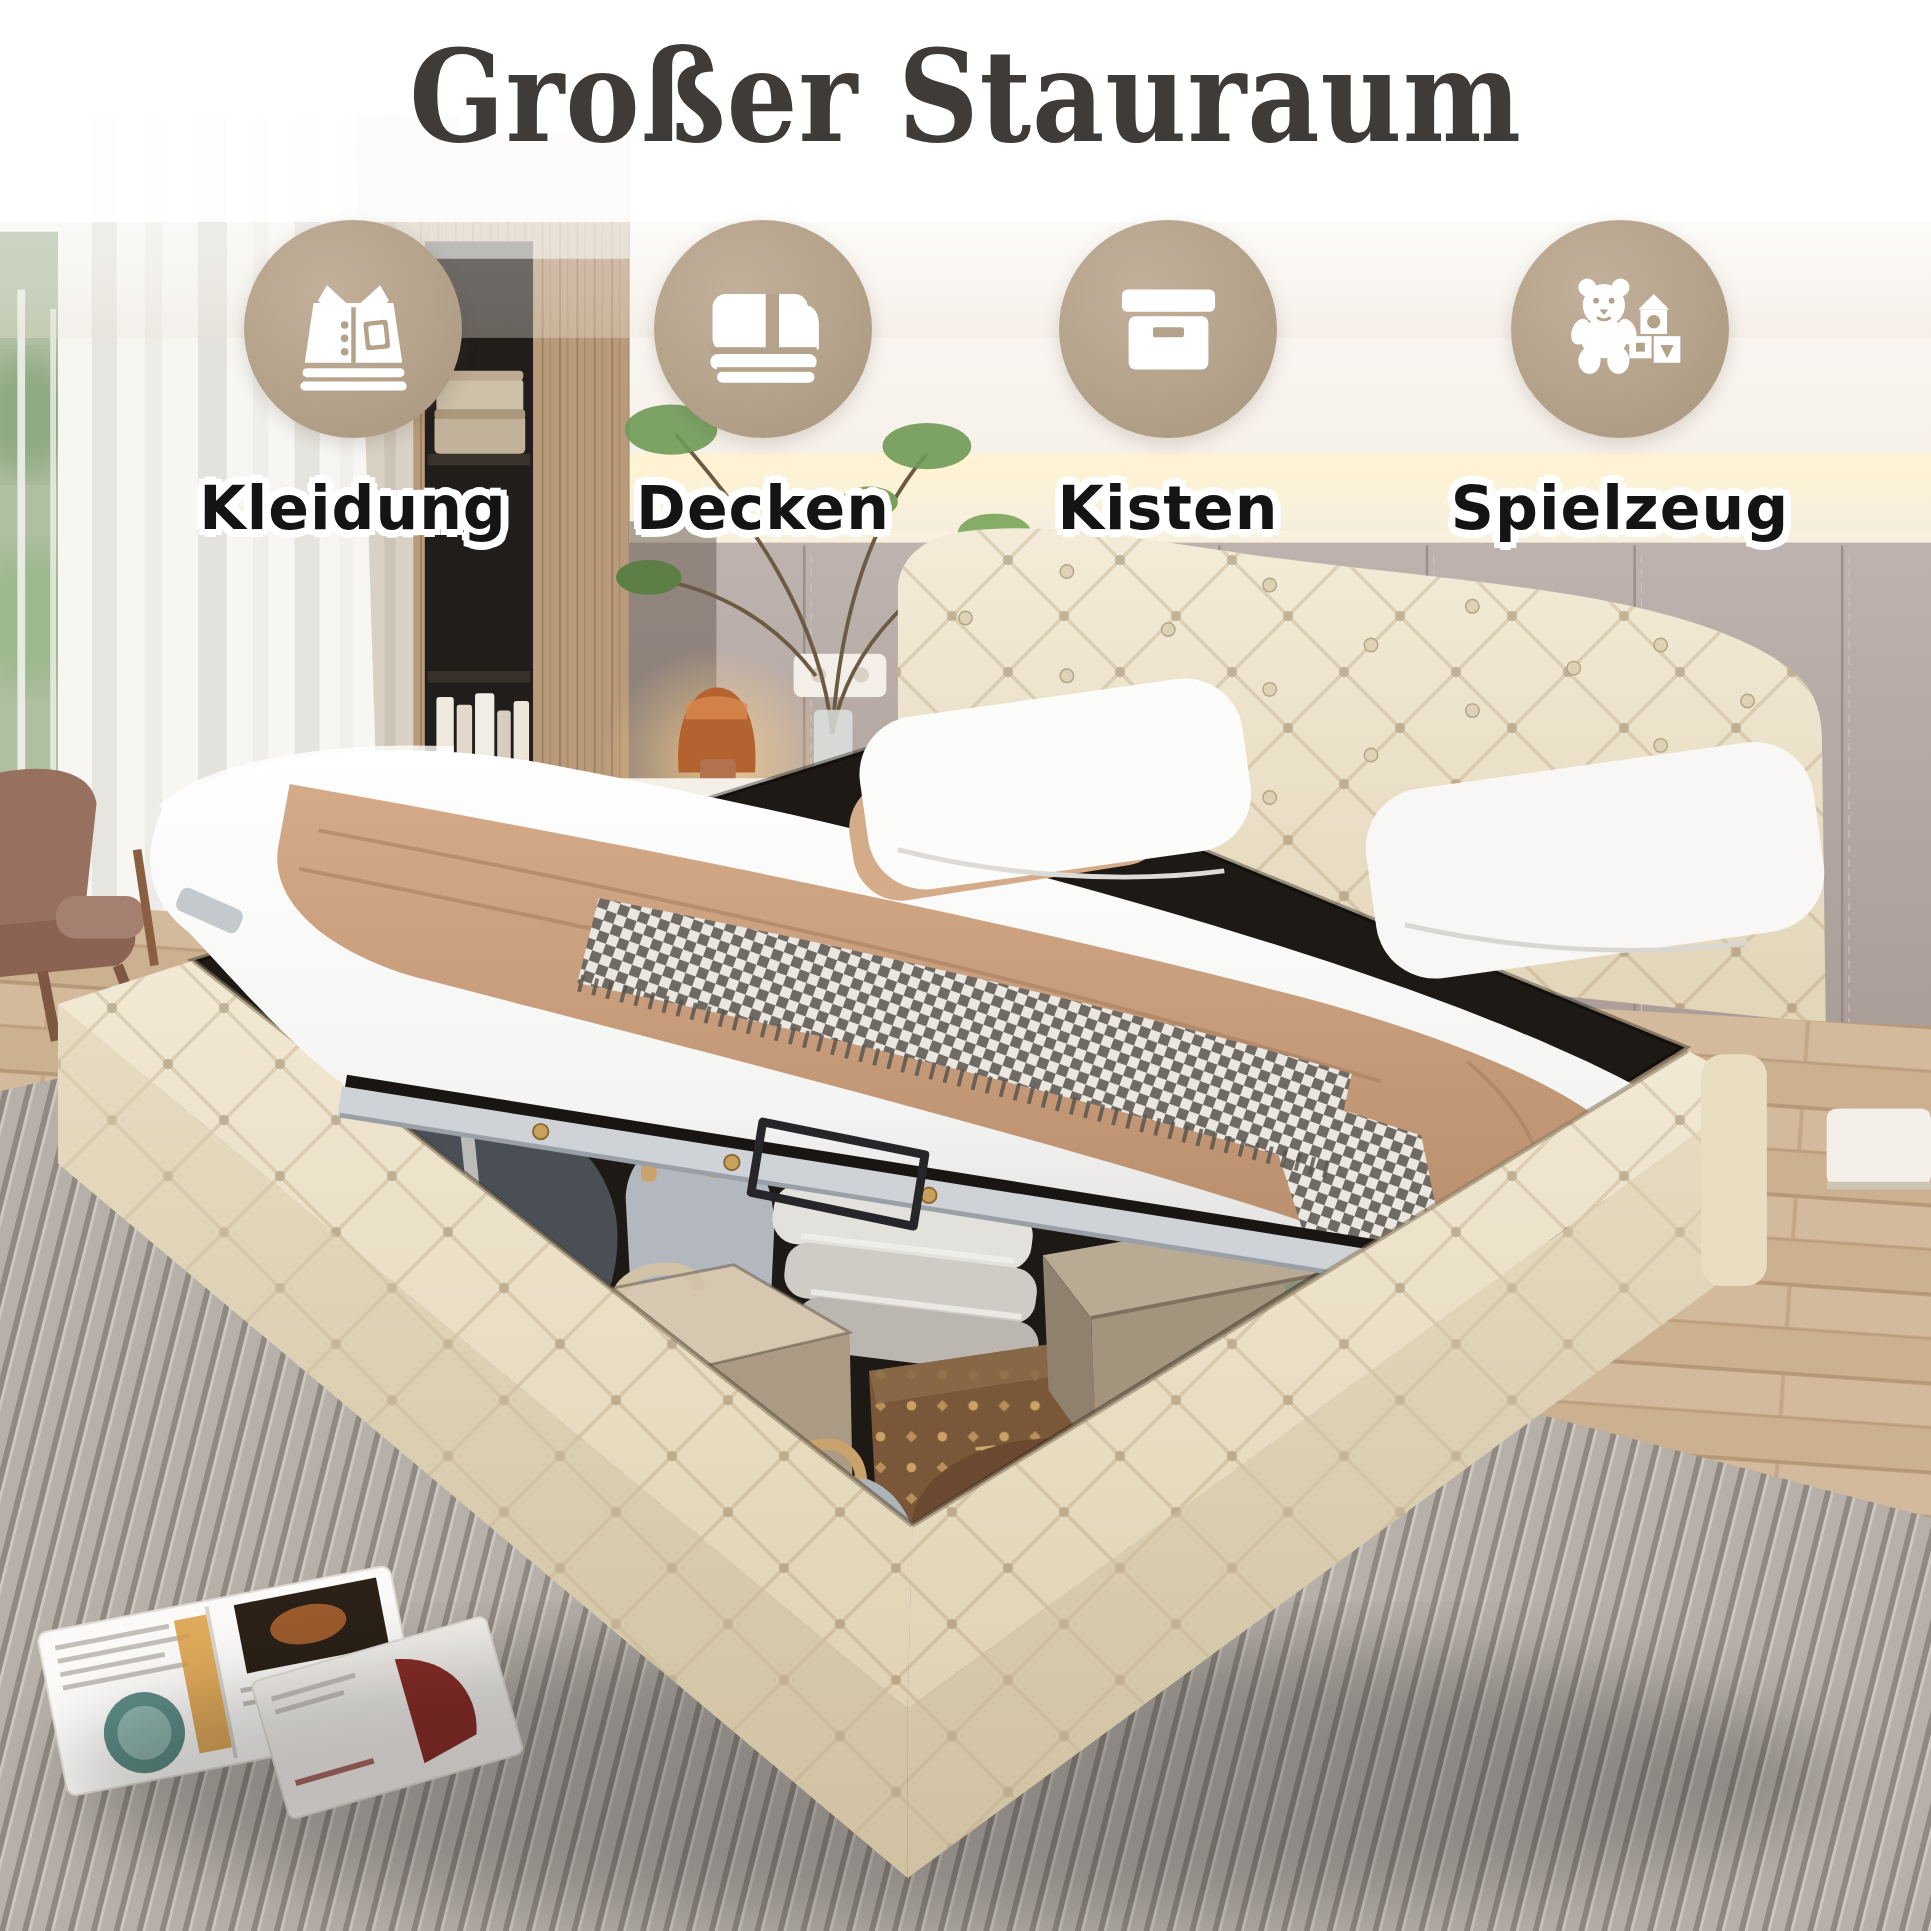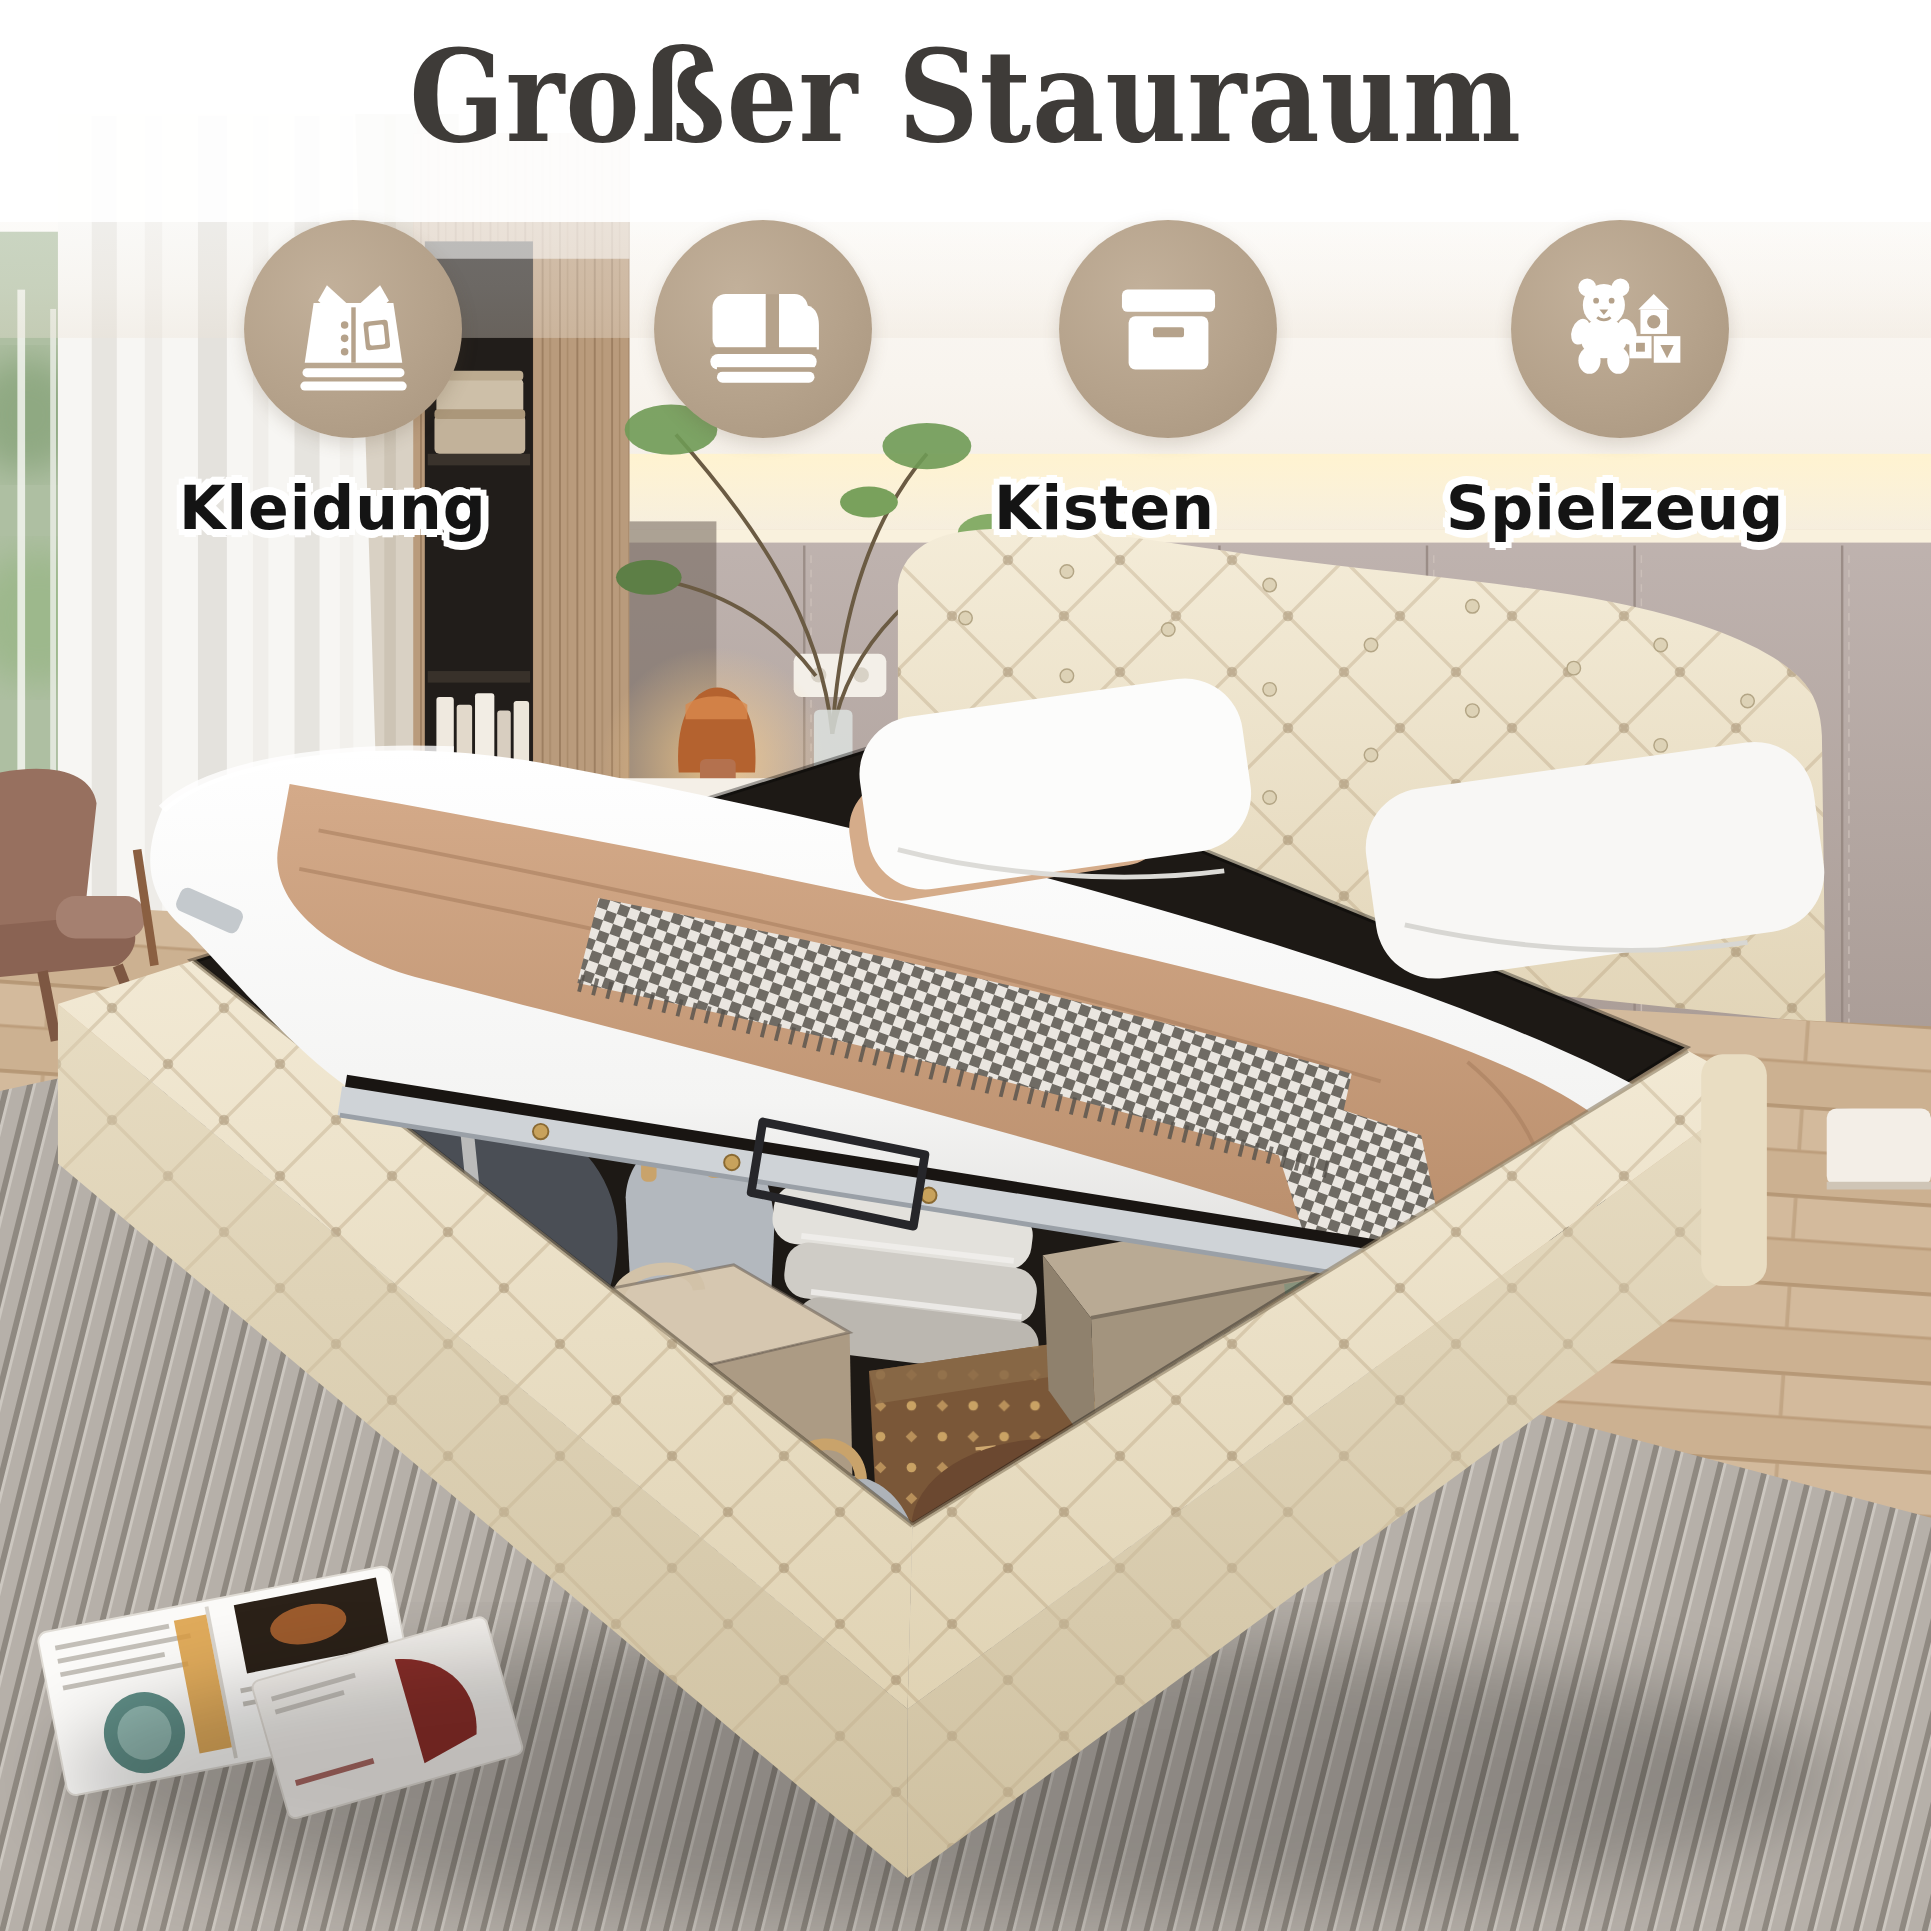--- a/index.html
+++ b/index.html
@@ -5,21 +5,21 @@
   html,body{margin:0;padding:0;background:#fff;}
   .stage{position:relative;width:1931px;height:1931px;overflow:hidden;background:#fff;
          font-family:"DejaVu Sans",sans-serif;}
   .scene{position:absolute;inset:0;display:block;}
   
   .headline{position:absolute;top:27px;left:0;width:1931px;text-align:center;
             font-family:"DejaVu Serif","Liberation Serif",serif;font-weight:700;
             font-size:127px;line-height:1.1;color:var(--title-text,#3e3b38);
             transform:scaleX(.88);transform-origin:center;letter-spacing:1px;}
   
-  .feature{position:absolute;top:220px;width:348px;}
+  .feature{position:absolute;top:220px;width:348px;text-align:center;}
   .feature .badge{width:218px;height:218px;margin:0 auto;border-radius:50%;
                   background:radial-gradient(circle at 38% 32%, #c2b09a 0%, var(--badge,#b5a28b) 55%, #a8957e 100%);
                   display:flex;align-items:center;justify-content:center;
                   box-shadow:0 5.8px 17.4px rgba(90,70,50,.18);}
   .feature .badge svg{width:133px;height:133px;}
   .feature .caption{margin-top:35px;font-size:60px;font-weight:700;color:var(--label-text,#141414);
                     letter-spacing:1px;
                     text-shadow:-5.8px -5.8px 0 #fff,5.8px -5.8px 0 #fff,-5.8px 5.8px 0 #fff,5.8px 5.8px 0 #fff,
                                 -7.7px 0 0 #fff,7.7px 0 0 #fff,0 -7.7px 0 #fff,0 7.7px 0 #fff;}
   .f1{left:179px;} .f2{left:589px;} .f3{left:994px;} .f4{left:1400px;margin-left:46px;}
@@ -474,20 +474,21 @@
         <rect x="12" y="82" width="96" height="14" rx="7"></rect>
         <rect x="18" y="98" width="88" height="10" rx="5"></rect>
       </g>
       <g fill="#b5a28b">
         <rect x="62" y="28" width="12" height="52"></rect>
         <rect x="12" y="76" width="96" height="6"></rect>
         <rect x="18" y="94" width="88" height="4"></rect>
       </g>
     </svg>
   </div>
+  <div class="caption">Decken</div>
 </div>
 
 <div class="feature f3">
   <div class="badge">
     <svg viewBox="0 0 120 120">
       <g fill="#ffffff">
         <rect x="18" y="24" width="84" height="20" rx="5"></rect>
         <rect x="24" y="48" width="72" height="48" rx="6"></rect>
       </g>
       <rect x="46" y="58" width="28" height="9" rx="2" fill="#b5a28b"></rect>

